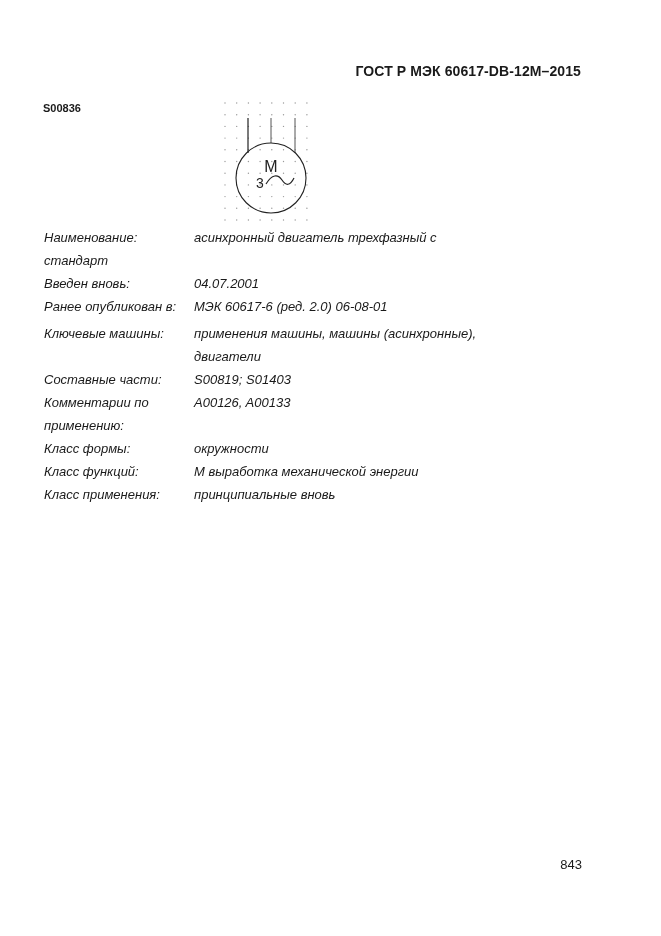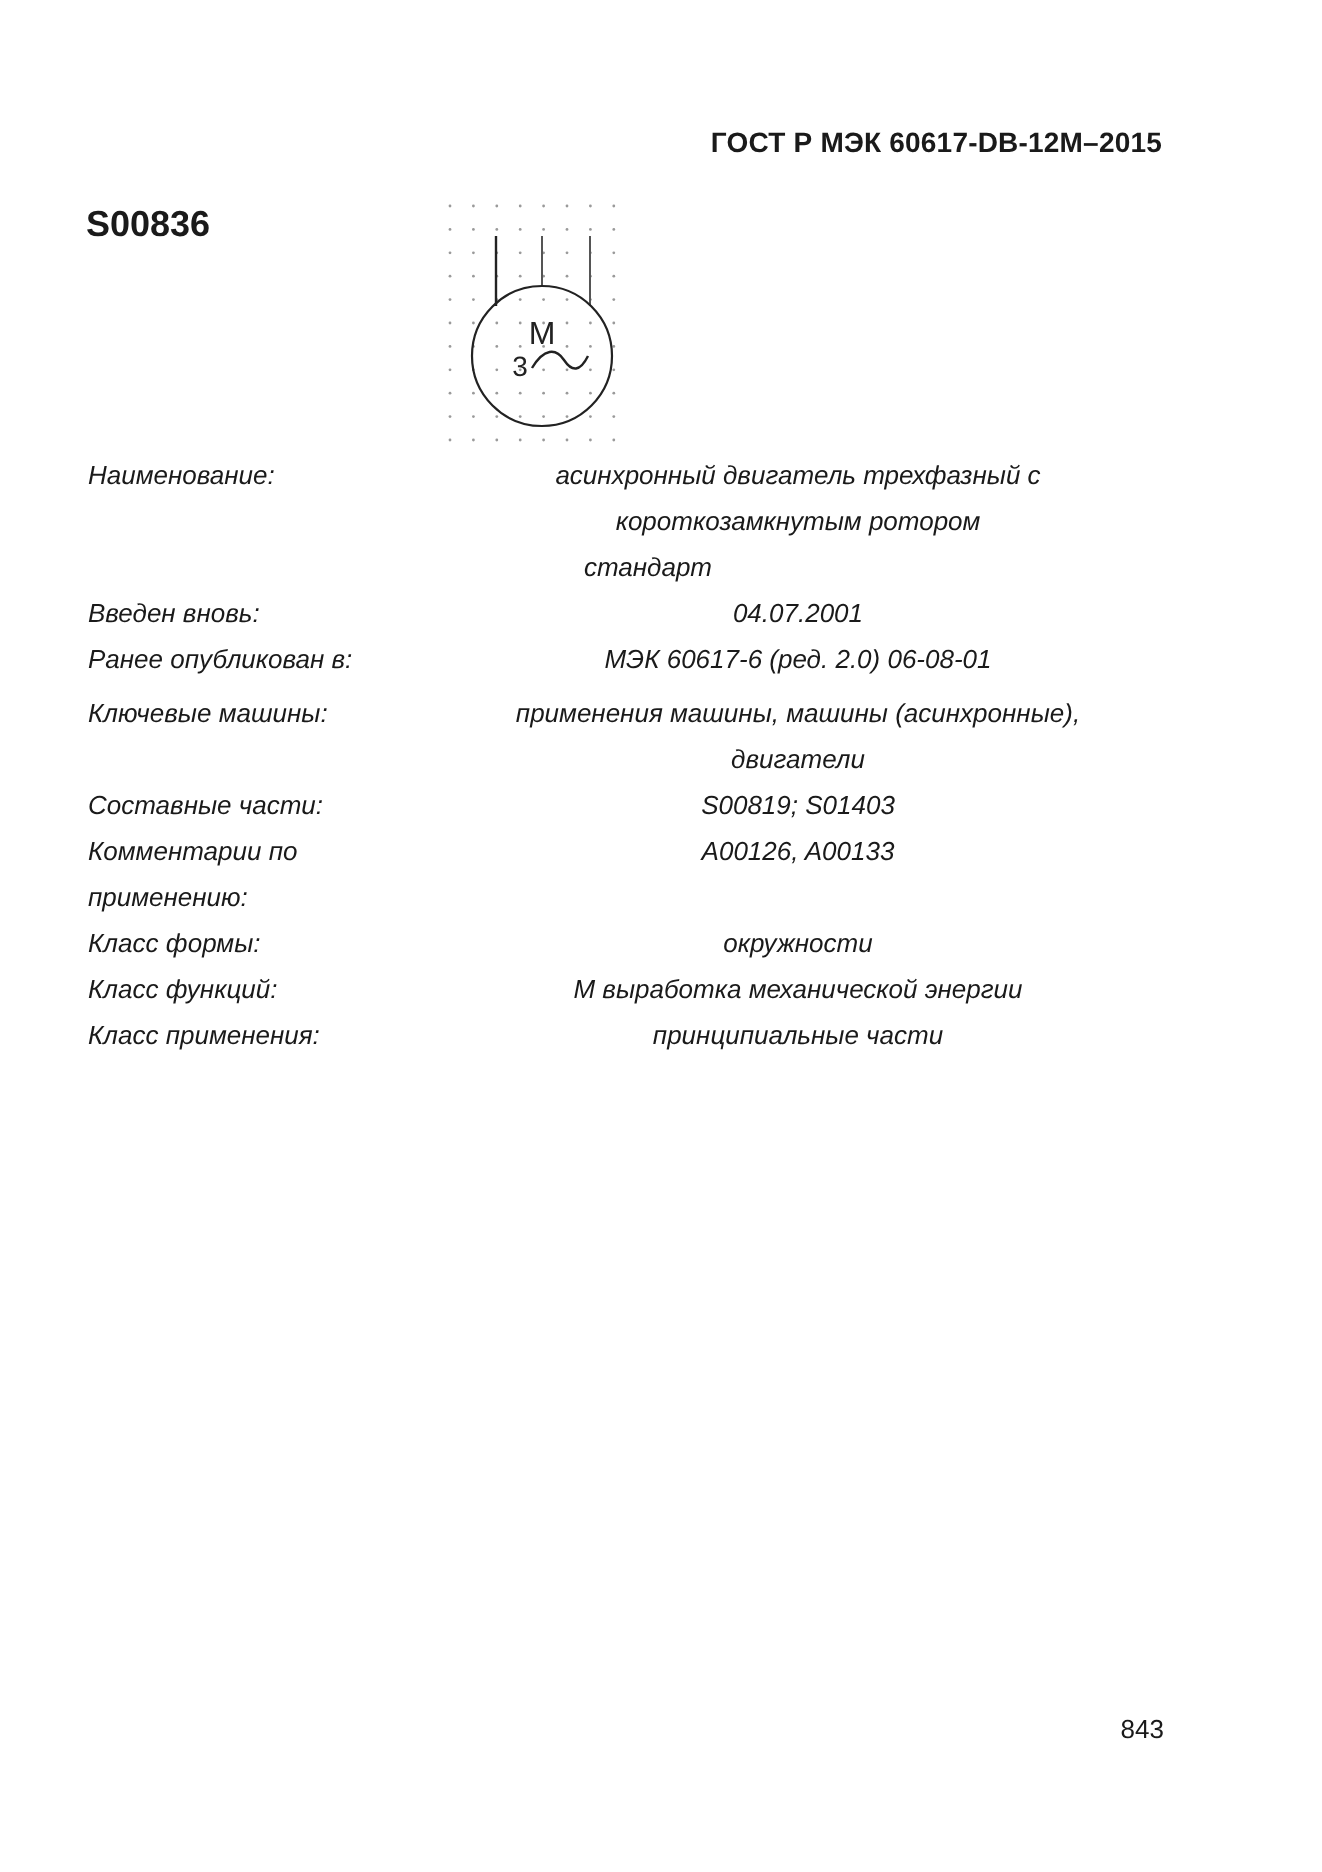--- a/index.html
+++ b/index.html
@@ -1,24 +1,24 @@
 <!DOCTYPE html>
 <html><head>
 <meta charset="utf-8">
 <style>
   html, body { margin:0; padding:0; background:#ffffff; }
   body { width:661px; height:936px; position:relative; overflow:hidden;
          font-family:"Liberation Sans", sans-serif; color:#1a1a1a; }
   .hdr { position:absolute; right:80px; top:63px; font-weight:bold; font-size:14px; letter-spacing:0.1px; }
-  .code { position:absolute; left:43px; top:102px; font-weight:bold; font-size:18px; }
+  .code { position:absolute; left:43px; top:102px; font-weight:bold; font-size:11px; }
   .symbol { position:absolute; left:222px; top:100px; width:96px; height:126px; }
   .rows { position:absolute; left:44px; top:226px; width:560px; font-size:13px;font-style:italic; }
   .row { display:flex; line-height:23px; }
   .row .k { width:150px; flex:none; }
-  .row .v { flex:1;text-align:center; }
+  .row .v { flex:1; }
   .gap { height:4px; }
   .page { position:absolute; right:79px; top:857px; font-size:13px; }
 </style>
 </head>
 <body>
 
 <div class="hdr">ГОСТ Р МЭК 60617-DB-12M–2015</div>
 <div class="code">S00836</div>
 
 <div class="symbol">
@@ -125,24 +125,20 @@
     <path d="M44 84 C50 74, 56 74, 60 80 S 68 86, 72 78" fill="none" stroke="#222" stroke-width="1.2"></path>
   </svg>
 </div>
 
 <div class="rows" id="rows">
     <div class="row">
       <span class="k">Наименование:</span>
       <span class="v">асинхронный двигатель трехфазный с</span>
     </div>
     <div class="row">
-      <span class="k"></span>
-      <span class="v">короткозамкнутым ротором</span>
-    </div>
-    <div class="row">
       <span class="v">стандарт</span>
     </div>
     <div class="row">
       <span class="k">Введен вновь:</span>
       <span class="v">04.07.2001</span>
     </div>
     <div class="row">
       <span class="k">Ранее опубликован в:</span>
       <span class="v">МЭК 60617-6 (ред. 2.0) 06-08-01</span>
     </div>
@@ -170,17 +166,17 @@
     <div class="row">
       <span class="k">Класс формы:</span>
       <span class="v">окружности</span>
     </div>
     <div class="row">
       <span class="k">Класс функций:</span>
       <span class="v">M выработка механической энергии</span>
     </div>
     <div class="row">
       <span class="k">Класс применения:</span>
-      <span class="v">принципиальные части</span>
+      <span class="v">принципиальные вновь</span>
     </div>
   </div>
 
 <div class="page">843</div>
 
 </body></html>

